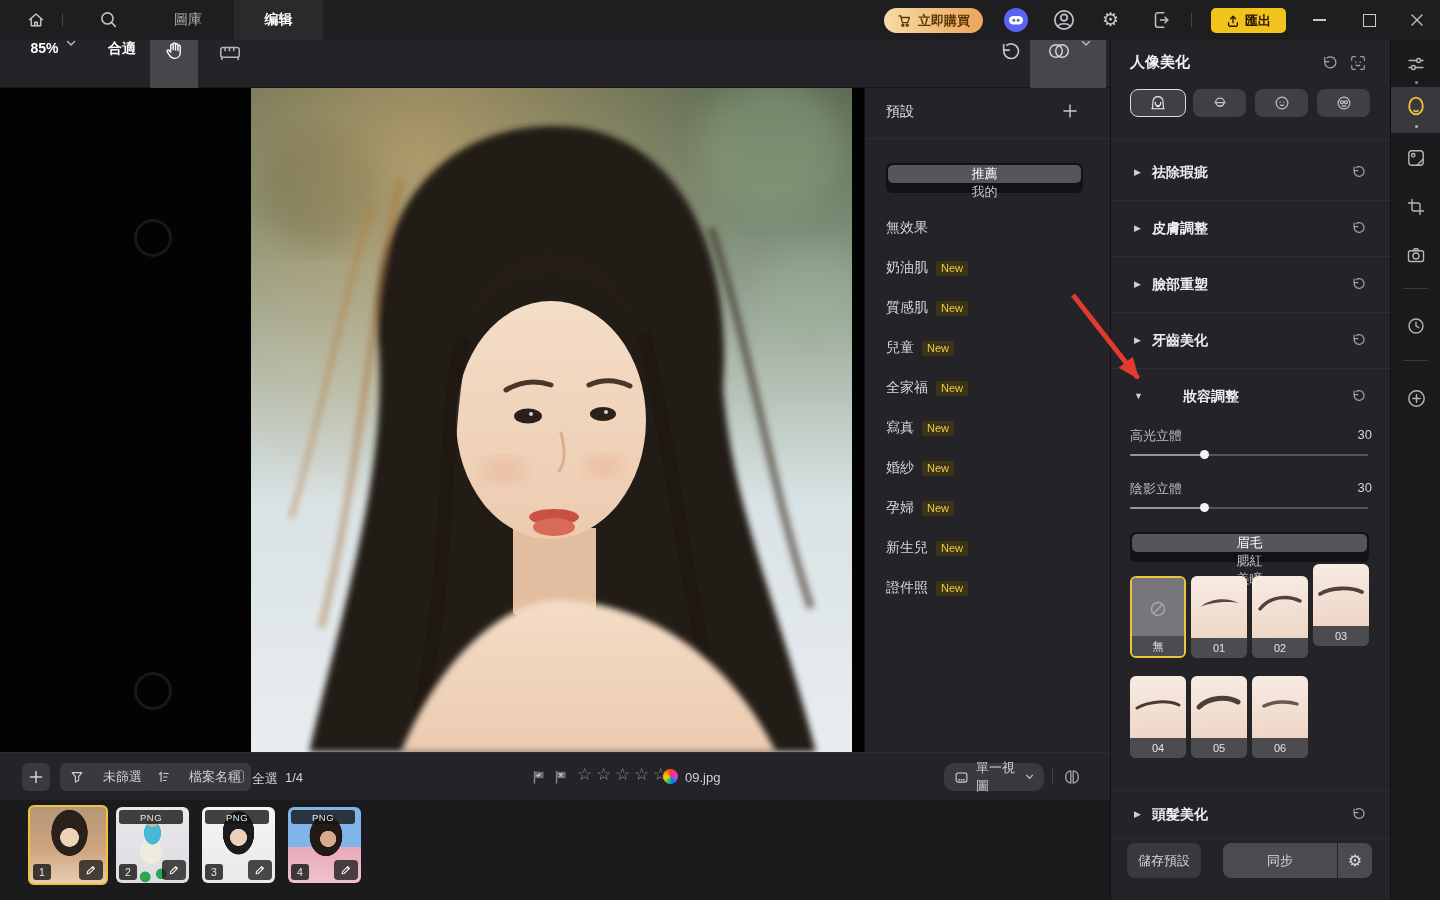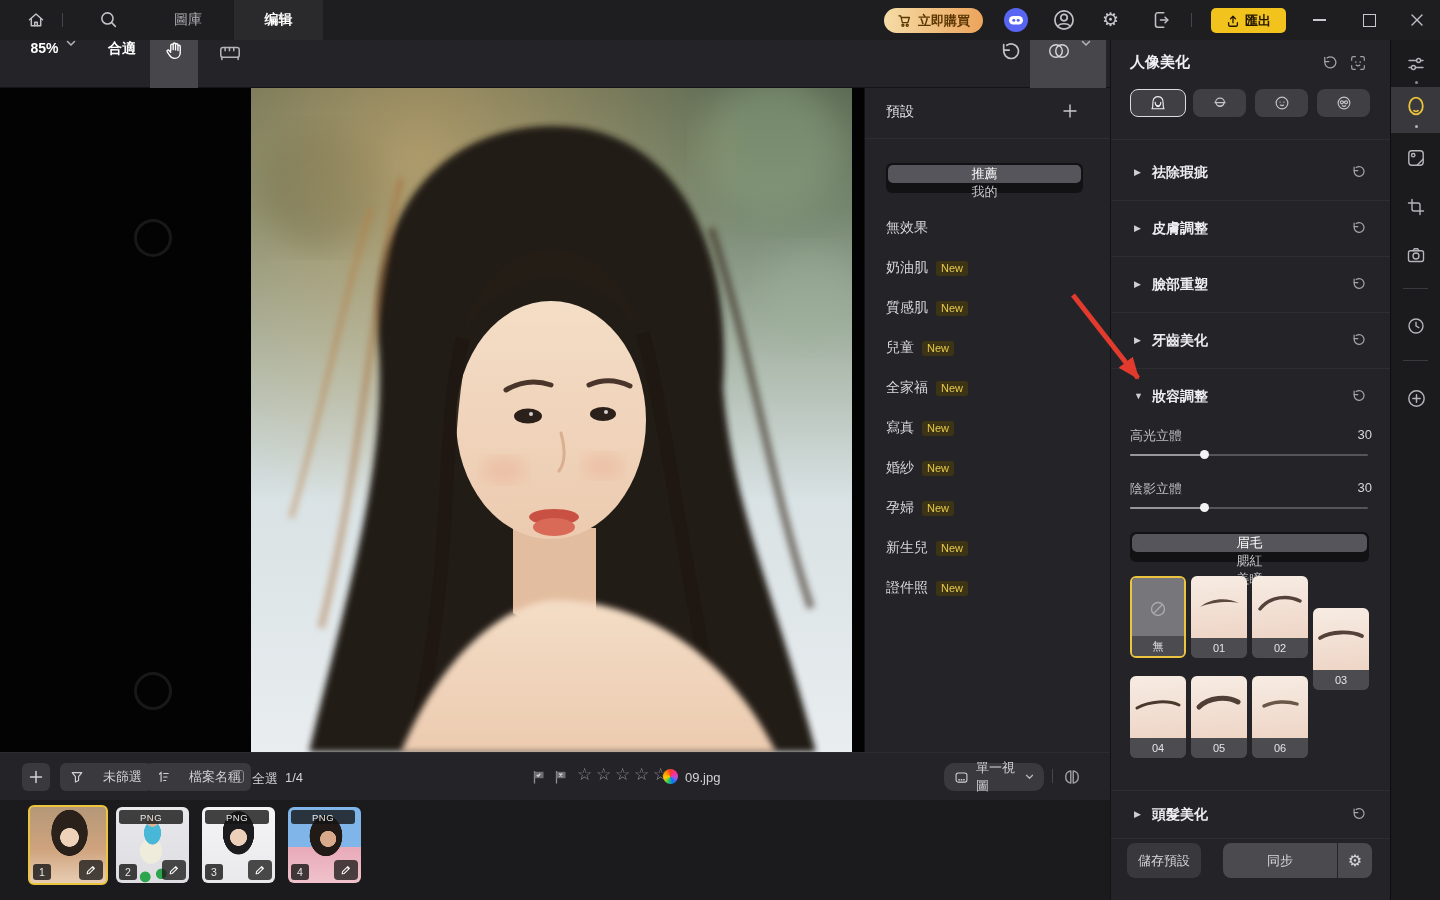--- a/index.html
+++ b/index.html
@@ -440,21 +440,21 @@
           <svg width="16" height="16" viewBox="0 0 20 20" fill="none" stroke="currentColor" stroke-width="1.5" stroke-linecap="round" stroke-linejoin="round">
             <path d="M6.4 3.8 V8.4 H11"></path>
             <path d="M6.6 8.2 A6.1 6.1 0 1 0 9 4.4"></path>
           </svg>
         </span>
     </div>
     <div class="hdiv" style="top:328px;"></div>
 
     <div class="secrow">
       <span class="tri" style="top:351px;">▼</span>
-      <span class="lab" style="top:348px;">妝容調整</span>
+      <span class="lab" style="top:348px;margin-left:31px;">妝容調整</span>
       <span class="reset-ic" style="left:238px;top:348px;">
           <svg width="16" height="16" viewBox="0 0 20 20" fill="none" stroke="currentColor" stroke-width="1.5" stroke-linecap="round" stroke-linejoin="round">
             <path d="M6.4 3.8 V8.4 H11"></path>
             <path d="M6.6 8.2 A6.1 6.1 0 1 0 9 4.4"></path>
           </svg>
         </span>
     </div>
 
     <span class="sl-label" style="top:387px;">高光立體</span>
     <span class="sl-val" style="top:387px;">30</span>
@@ -501,21 +501,21 @@
       <div class="cap">01</div>
     </div>
     <div class="browcell" style="left:141px;top:536px;">
       <div class="img">
           <svg width="56" height="62" viewBox="0 0 56 62">
             <path d="M8 33 C18 20 36 19 48 25" stroke="#54423a" stroke-width="3.4" fill="none" stroke-linecap="round"></path>
           </svg>
         </div>
       <div class="cap">02</div>
     </div>
-    <div class="browcell" style="left:202px;top:568px;">
+    <div class="browcell" style="left:202px;top:524px;">
       <div class="img">
           <svg width="56" height="62" viewBox="0 0 56 62">
             <path d="M7 30 C18 23 38 23 49 28" stroke="#54423a" stroke-width="3.8" fill="none" stroke-linecap="round"></path>
           </svg>
         </div>
       <div class="cap">03</div>
     </div>
     <div class="browcell" style="left:19px;top:636px;">
       <div class="img">
           <svg width="56" height="62" viewBox="0 0 56 62">

